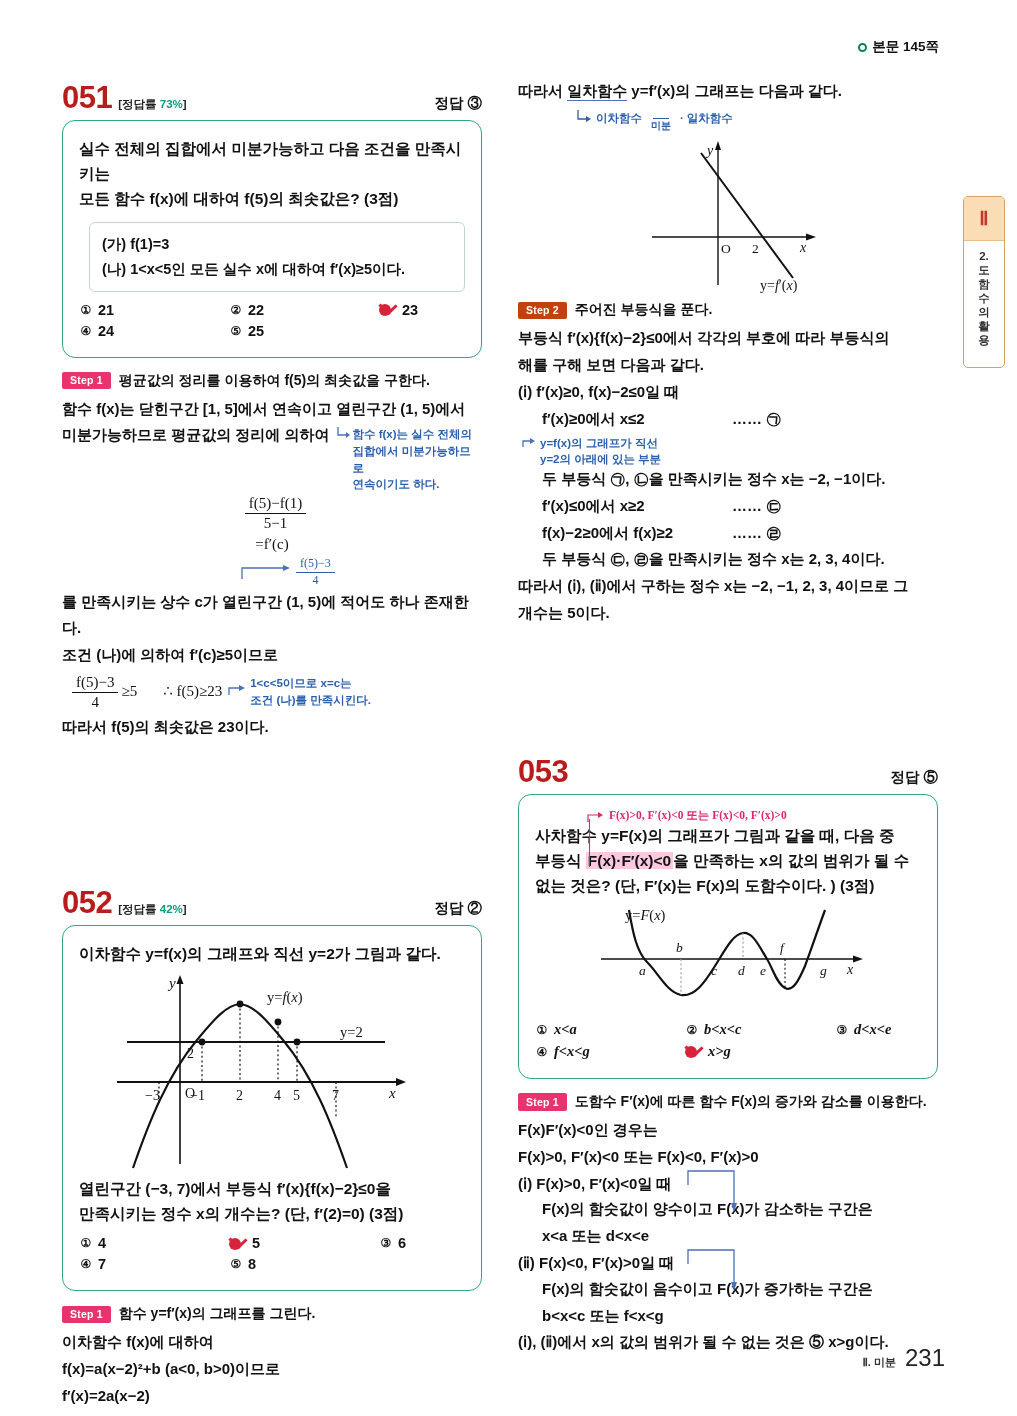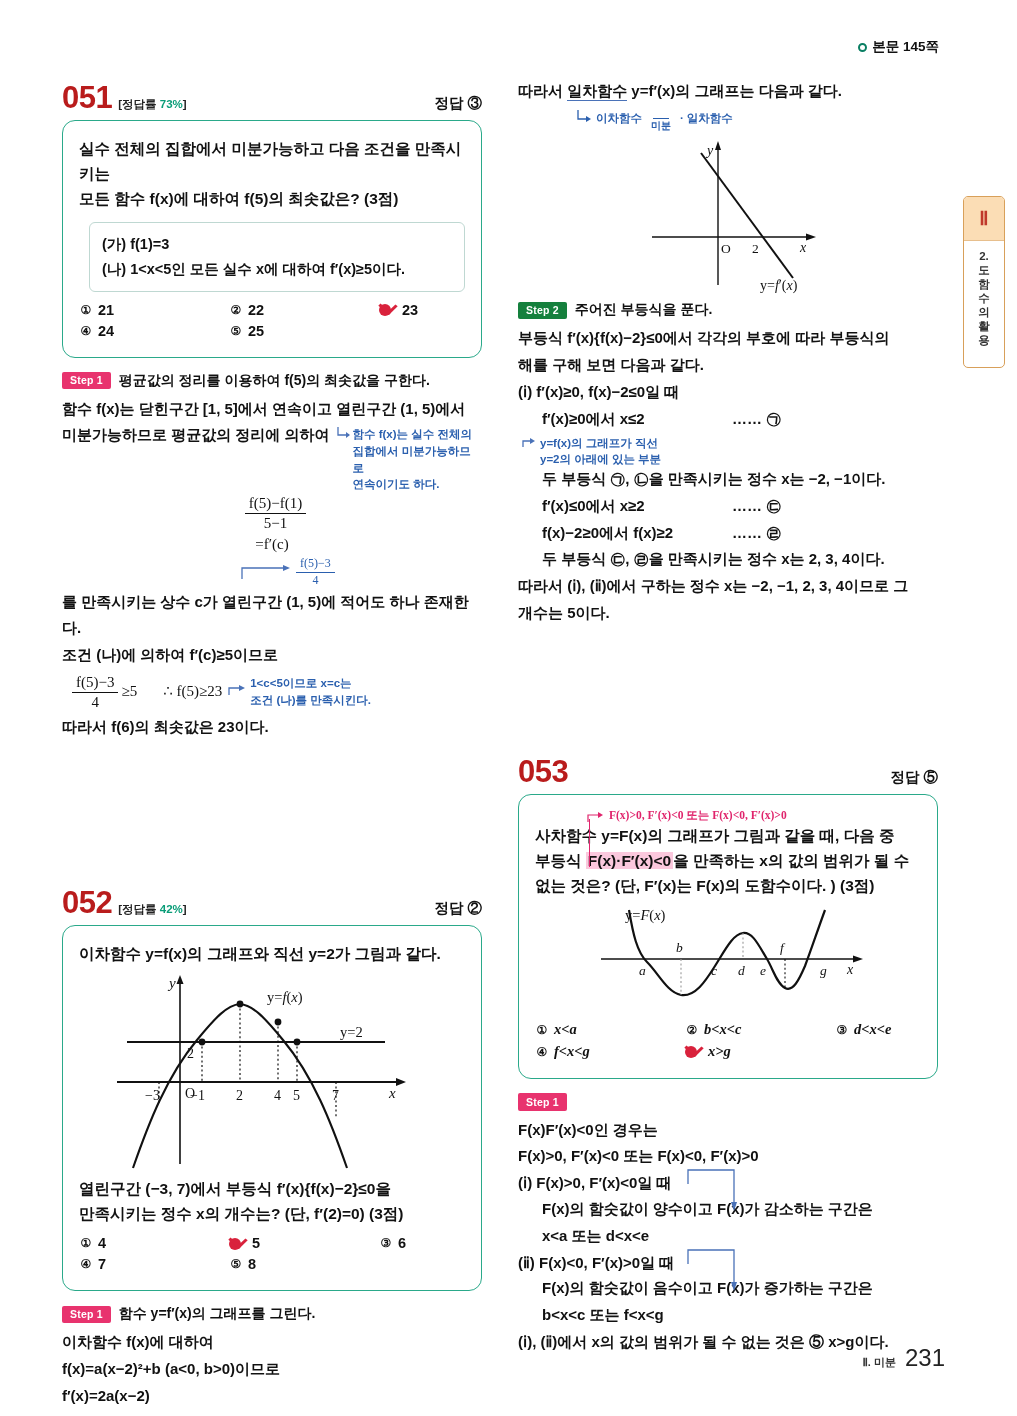--- a/index.html
+++ b/index.html
@@ -127,21 +127,21 @@
 
   
   .step-line { display:flex; align-items:center; gap:8px; margin:14px 0 6px 0; }
   .step-badge {
     font-family:"Liberation Sans", sans-serif;
     font-size:10.5px; font-weight:bold; color:#fff;
     padding:2.5px 8px 3px 8px; border-radius:2px;
     letter-spacing:0.2px;
   }
   .step-badge.pink { background:#e8336e; }
-  .step-badge.blue { background:#15803d; }
+  .step-badge.blue { background:#c2410c; }
   .step-title {
     font-family:"Liberation Sans", sans-serif;
     font-size:14px; font-weight:bold; color:#111;
   }
 
   
   .sol { font-size:15px; line-height:1.72; }
   .sol p { margin:0 0 1px 0; }
   .kr { font-family:"Liberation Sans", sans-serif; font-weight:bold; }
   .mathi { font-family:"Liberation Serif", serif; font-style:italic; }
@@ -323,21 +323,21 @@
               <path d="M1,14 L1,7 L14,7" stroke="#4a72b8" stroke-width="1.3" fill="none"></path>
               <path d="M11,4 L17,7 L11,10 Z" fill="#4a72b8"></path>
             </svg>
             <span class="note" style="margin-left:0px;">
               <div>1&lt;c&lt;5이므로 x=c는</div>
               <div>조건 (나)를 만족시킨다.</div>
             </span>
           </span>
         </div>
 
-        <p class="kr">따라서 f(6)의 최솟값은 23이다.</p>
+        <p class="kr">따라서 f(5)의 최솟값은 23이다.</p>
       </div>
     </div>
 
     <div style="margin-top:135px;">
       <div class="prob-head">
         <div class="prob-head-left">
           <span class="prob-num">052</span>
           <span class="prob-rate"><span>[정답률 </span><span class="pct">42%</span><span>]</span></span>
         </div>
         <span class="prob-ans">정답 ②</span>
@@ -589,20 +589,21 @@
                   <span class="tick"></span>
                 </span>
               <span class="mathi">x&gt;g</span>
             </span>
           </div>
         </div>
       </div>
 
       <div class="step-line">
         <span class="step-badge pink">Step 1</span>
+        <span class="step-title">도함수 F′(x)에 따른 함수 F(x)의 증가와 감소를 이용한다.</span>
       </div>
 
       <div class="sol">
         <p class="kr">F(x)F′(x)&lt;0인 경우는</p>
         <p class="kr">F(x)&gt;0, F′(x)&lt;0 또는 F(x)&lt;0, F′(x)&gt;0</p>
         <div style="position:relative;">
           <p class="kr" style="margin:0;">(ⅰ) F(x)&gt;0, F′(x)&lt;0일 때</p>
           <svg style="position:absolute; left:168px; top:-4px;" width="70" height="48">
             <path d="M2,18 L2,4 L48,4 L48,40" stroke="#4a72b8" stroke-width="1.3" fill="none"></path>
             <path d="M45,36 L48,45 L51,36 Z" fill="#4a72b8"></path>

